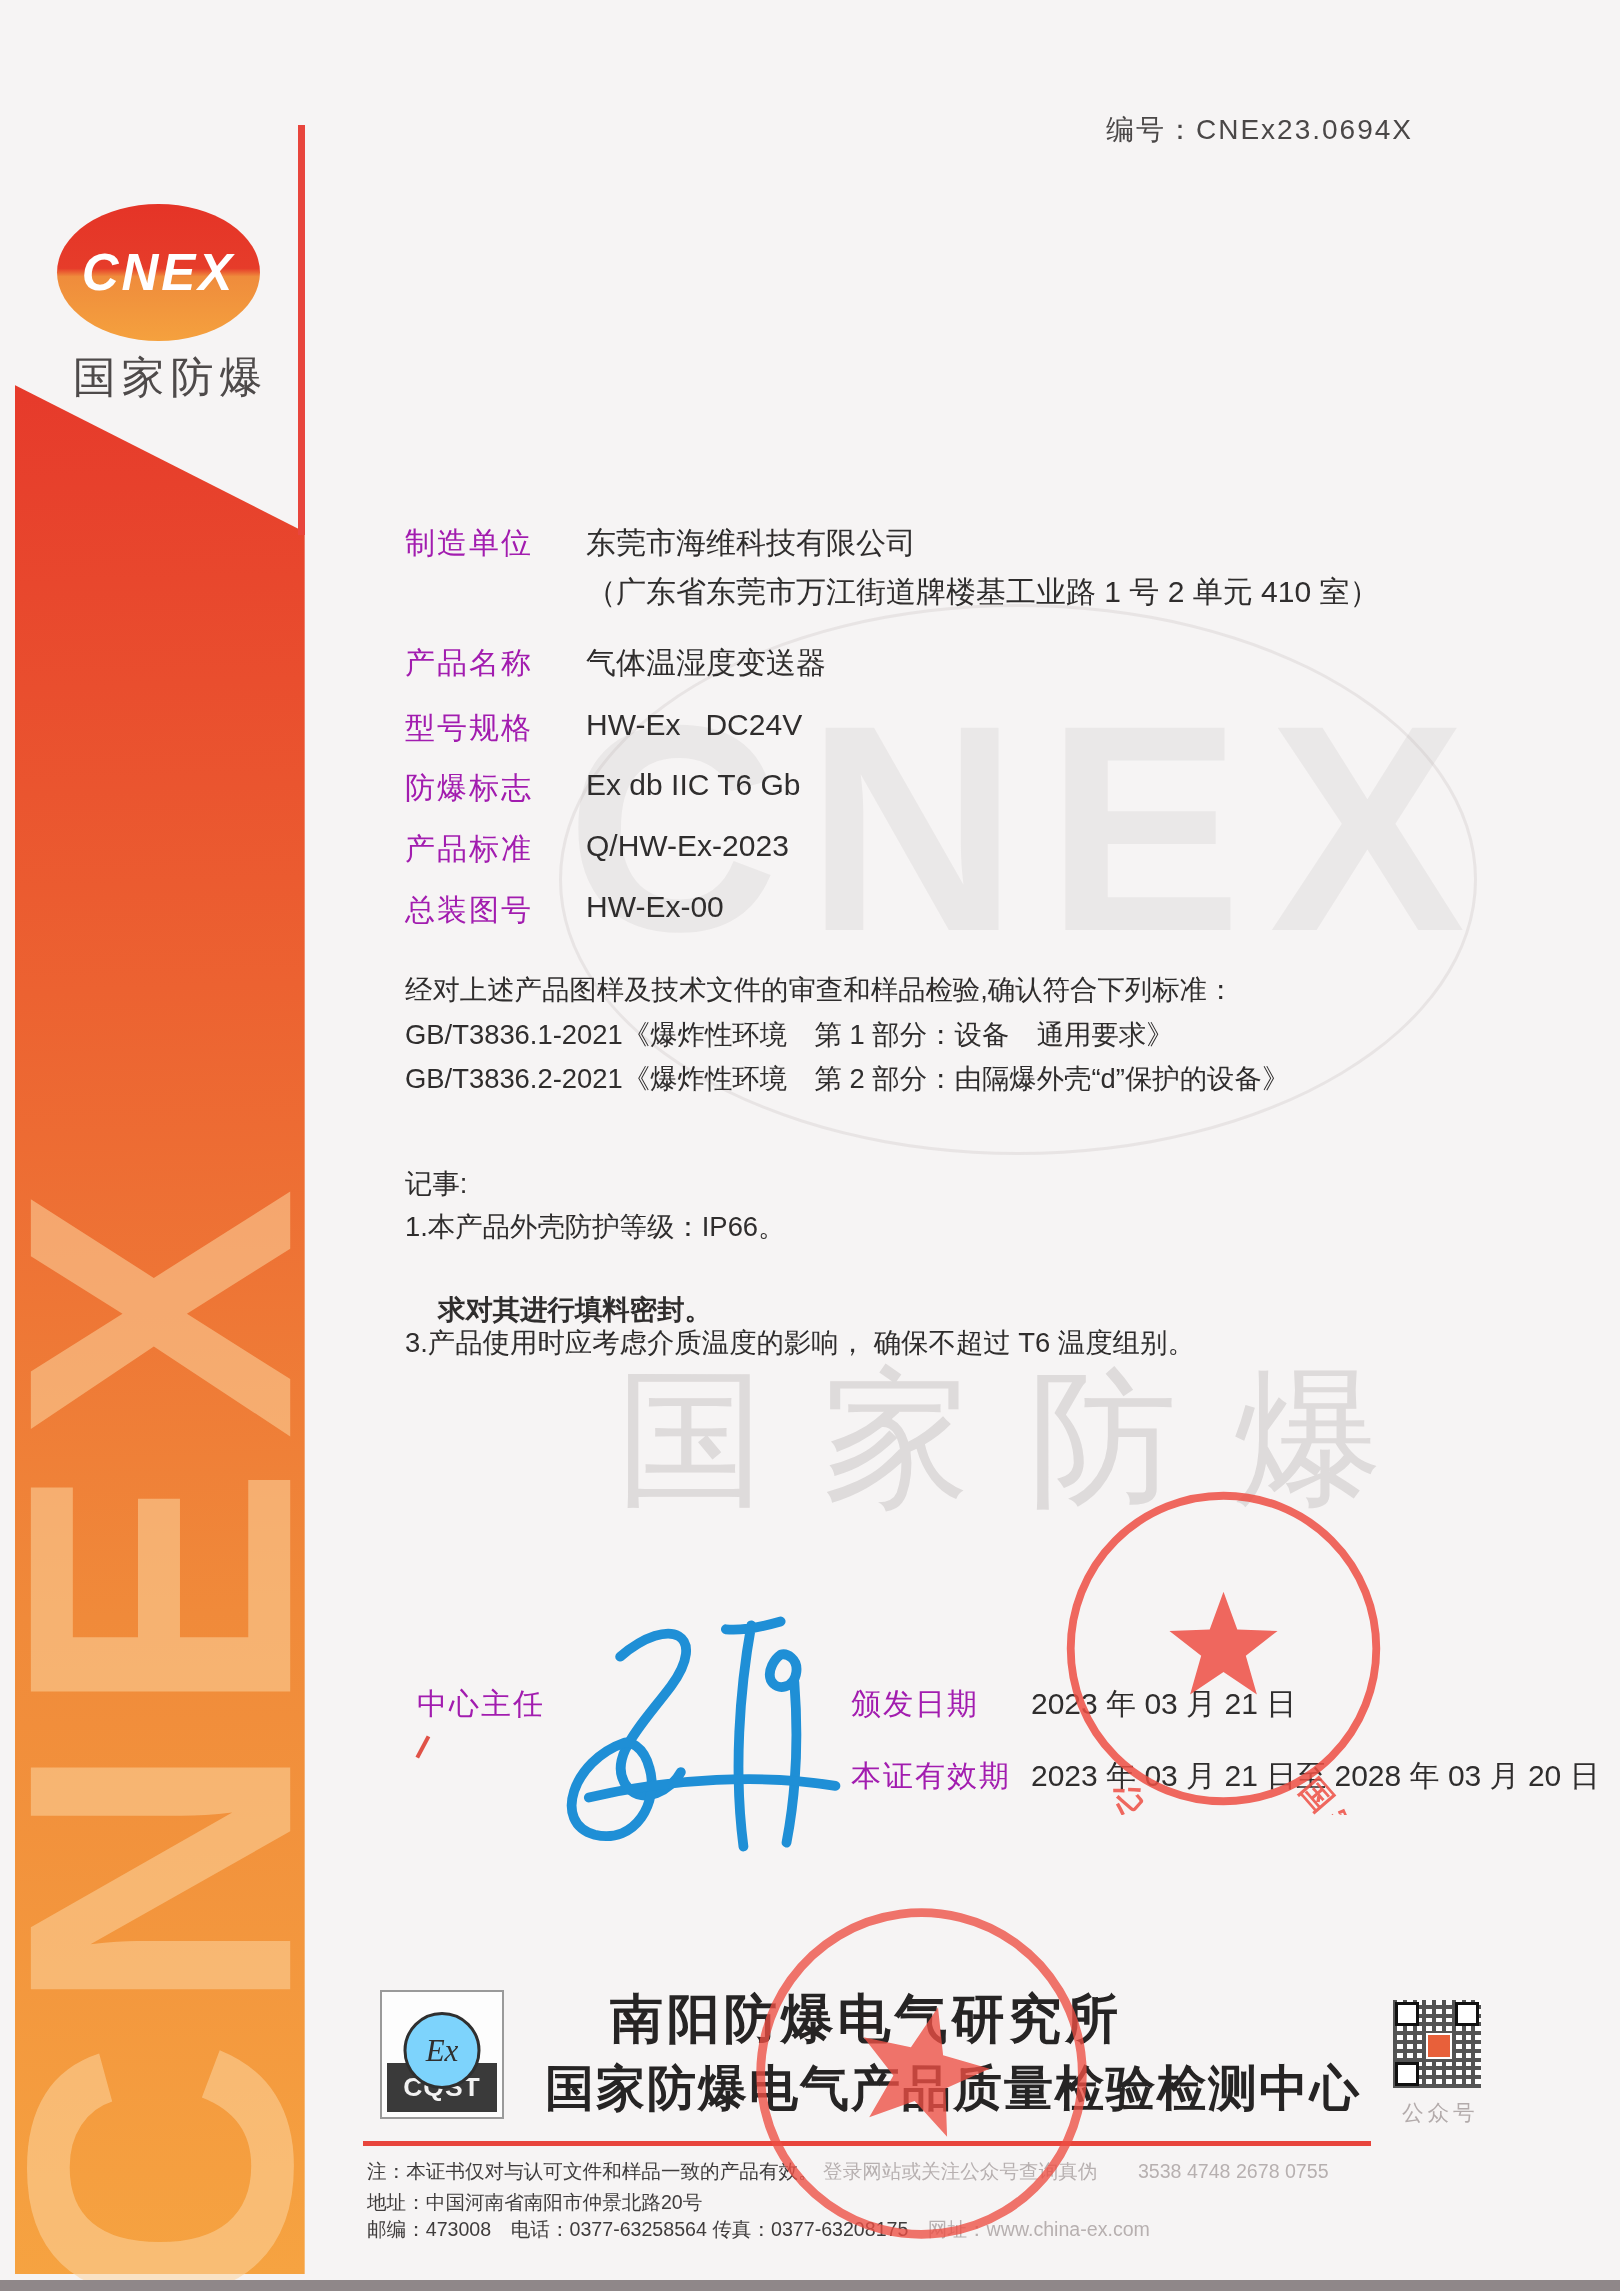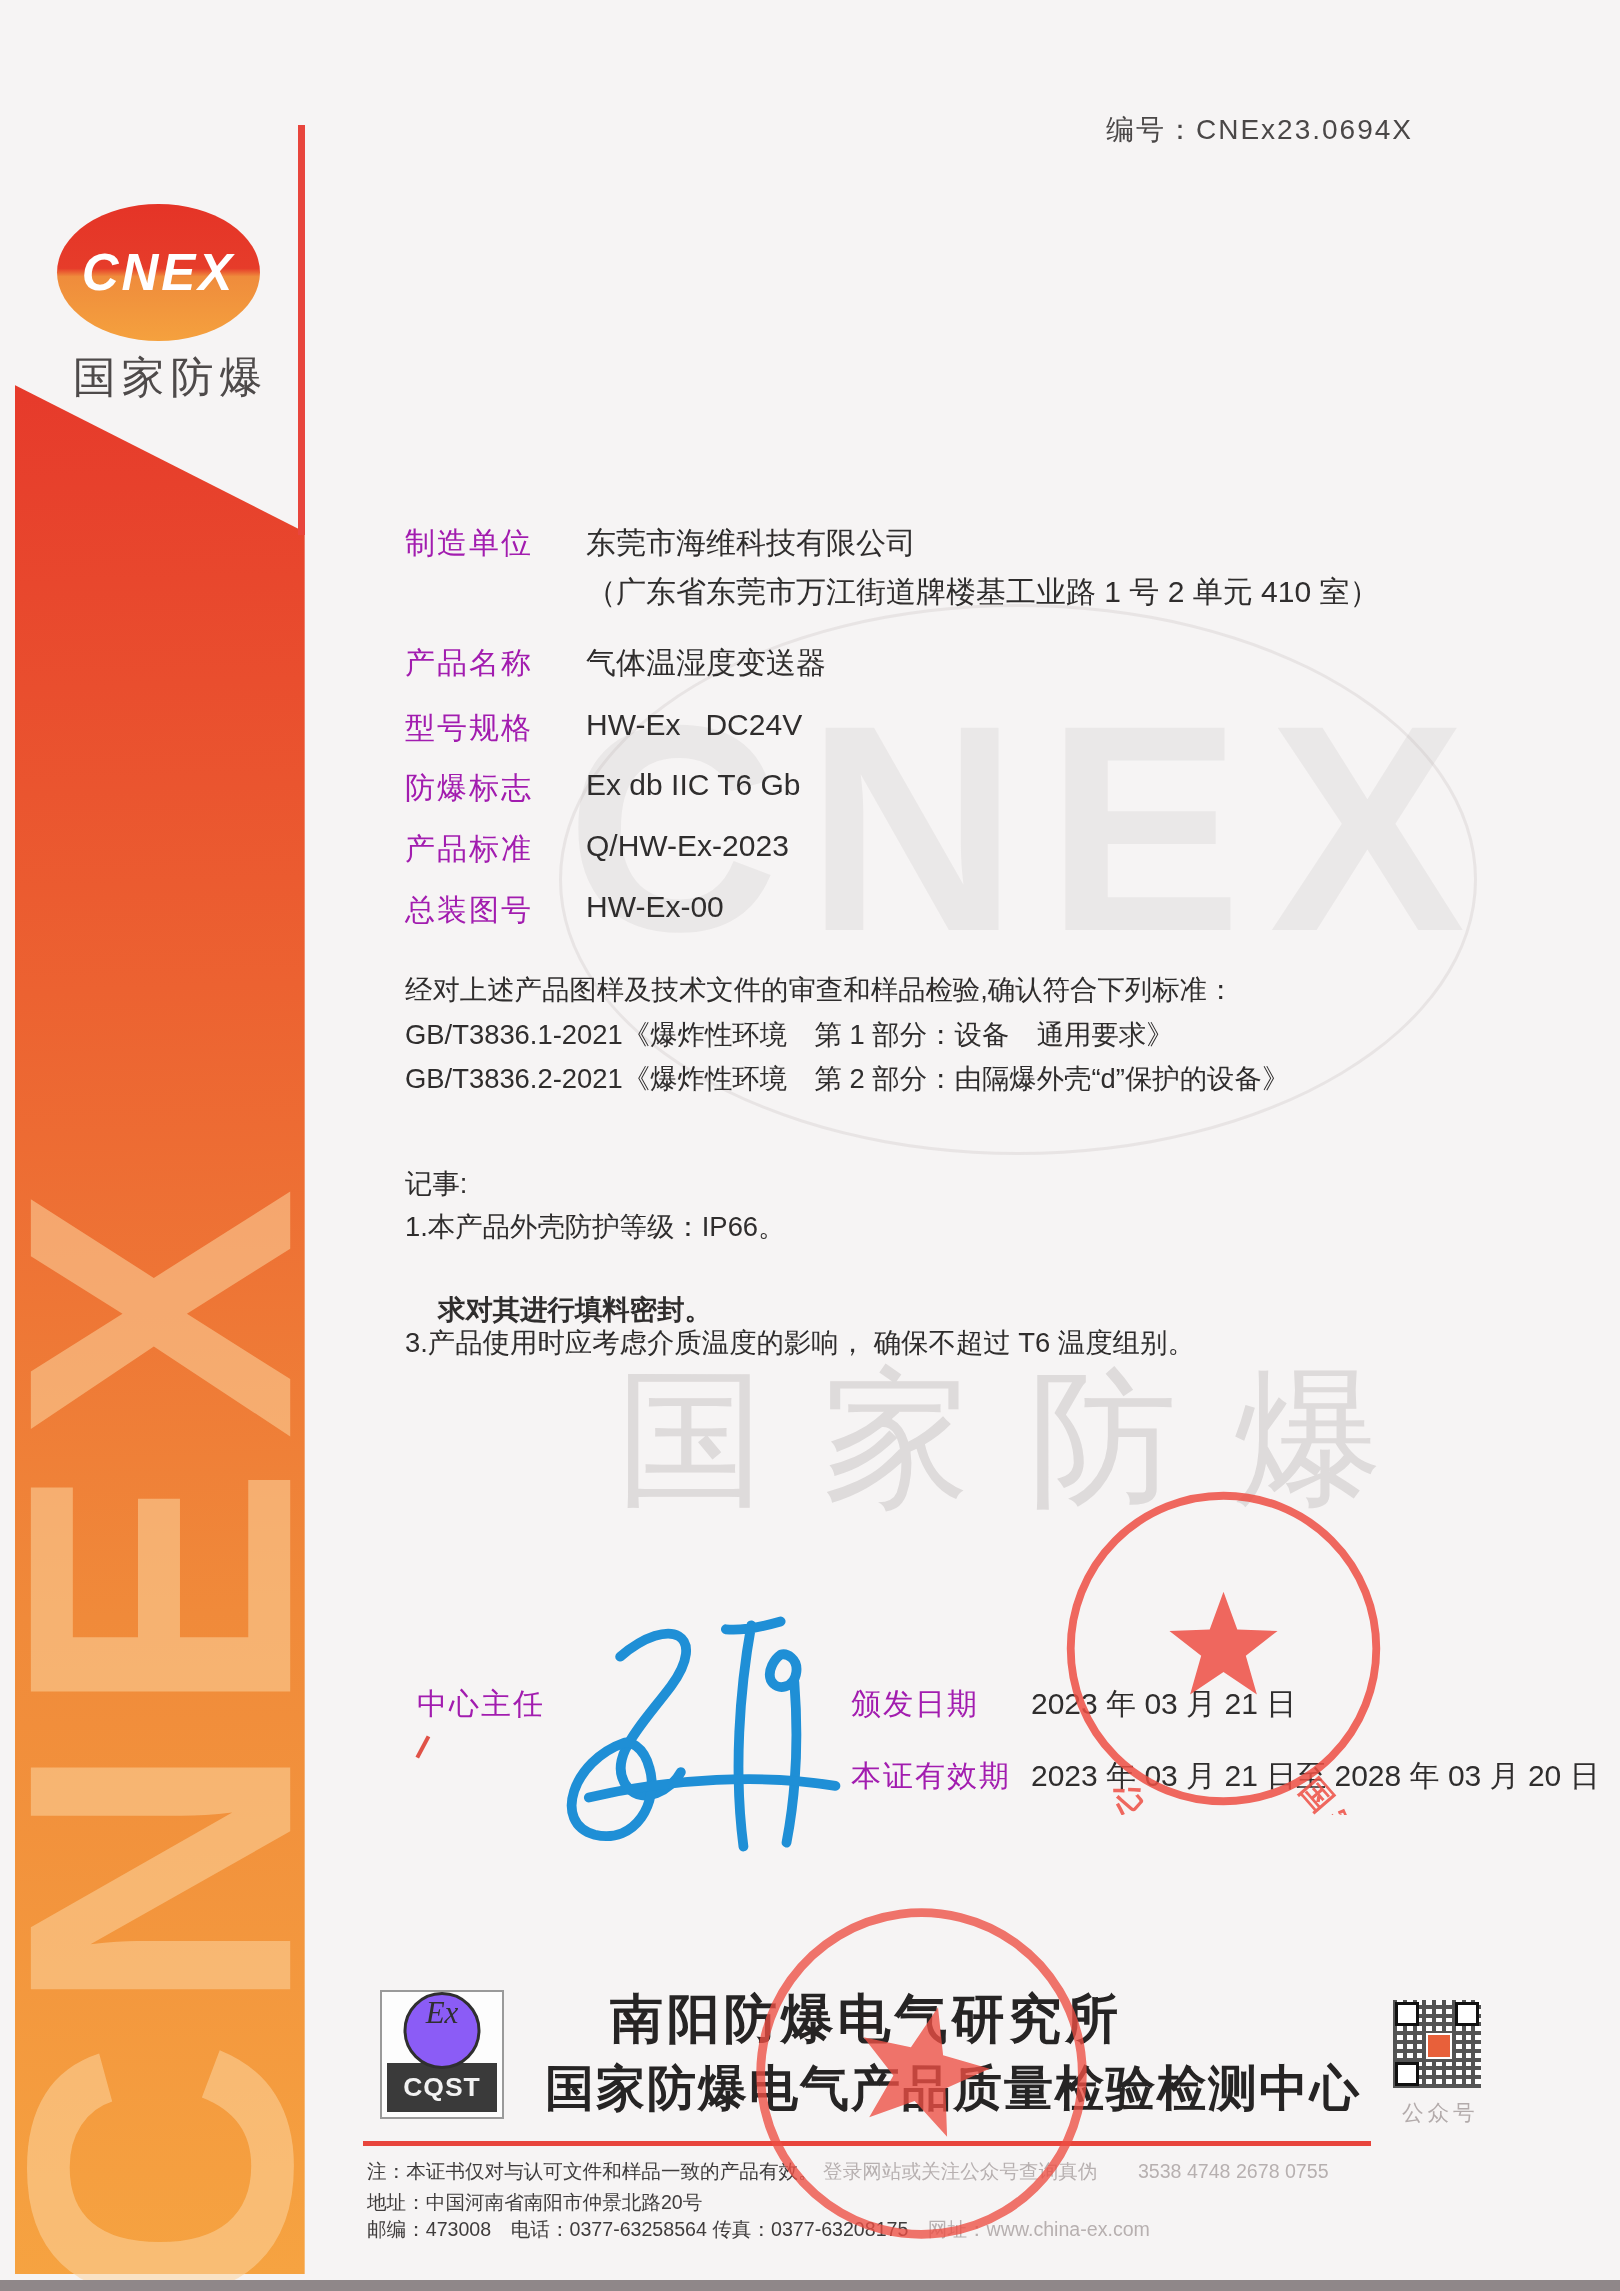--- a/index.html
+++ b/index.html
@@ -45,22 +45,22 @@
   .stamp2{z-index:6;opacity:0.78;transform:rotate(14deg);}
 
   
   .inst-line1{left:610px;top:1984px;font-size:53px;font-weight:bold;letter-spacing:3.9px;color:#262424;z-index:4;white-space:nowrap;}
   .inst-line2{left:545px;top:2056px;font-size:49px;font-weight:bold;letter-spacing:2px;color:#262424;z-index:4;white-space:nowrap;}
   .red-divider{left:363px;top:2141px;width:1008px;height:4.9px;background:#e8453c;z-index:4;}
 
   .cqst{left:380px;top:1990px;width:120px;height:125px;border:2px solid #9a9a9a;background:#fdfdfd;z-index:5;}
   .cqst-dark{position:absolute;left:4.9px;right:4.9px;top:71px;bottom:4.9px;background:#3a3a3a;display:flex;align-items:center;justify-content:center;}
   .cqst-dark span{color:#f2f2f2;font-size:26.5px;font-weight:bold;letter-spacing:1px;}
-  .cqst-circle{position:absolute;left:50%;top:0;transform:translateX(-50%);width:71px;height:71px;background:#8b5cf6;
-        border:3.9px solid #2f2f2f;border-radius:50%;display:flex;align-items:flex-start;justify-content:center;}
+  .cqst-circle{position:absolute;left:50%;top:20px;transform:translateX(-50%);width:71px;height:71px;background:#7dd3fc;
+        border:3.9px solid #2f2f2f;border-radius:50%;display:flex;align-items:center;justify-content:center;}
   .cqst-circle span{font-size:31px;color:#2f2f2f;font-style:italic;font-family:"Liberation Serif","DejaVu Serif",serif;}
 
   .qr{left:1393px;top:2000px;width:88px;height:88px;background:#fff;z-index:5;}
   .qr-noise{position:absolute;inset:0;
         background-image:repeating-linear-gradient(0deg,#2a2a2a 0 3.9px,transparent 3.9px 8.8px),
                          repeating-linear-gradient(90deg,#2a2a2a 0 3.9px,transparent 3.9px 9.8px);
         opacity:.8;}
   .qr-finder{position:absolute;width:17.6px;height:17.6px;border:3.9px solid #111;background:#fff;}
   .qr-f1{left:2px;top:2px;} .qr-f2{right:2px;top:2px;} .qr-f3{left:2px;bottom:2px;}
   .qr-logo{position:absolute;left:33px;top:33px;width:21.6px;height:21.6px;background:#e8603a;border:2px solid #fff;}

